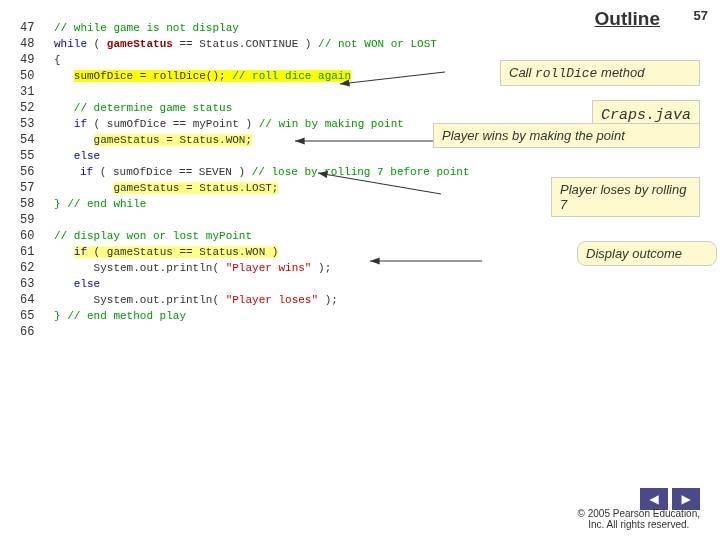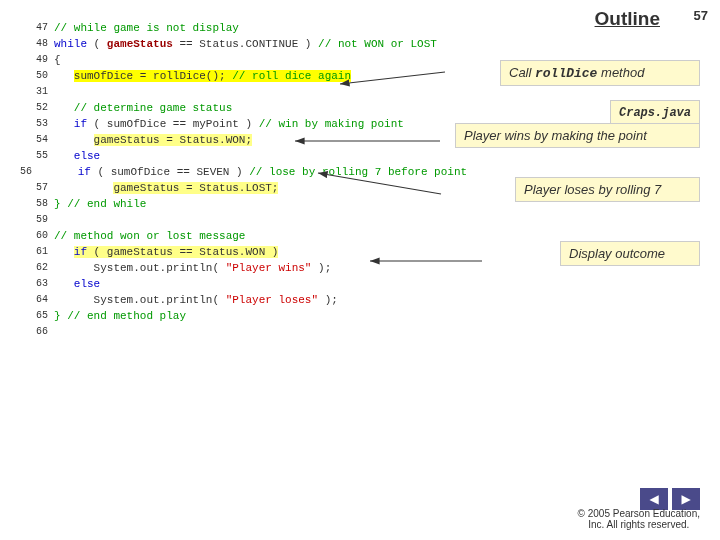--- a/index.html
+++ b/index.html
@@ -52,23 +52,23 @@
     .code-line {
       display: flex;
       align-items: center;
       white-space: pre;
     }
 
     .line-num {
       display: inline-block;
       width: 28px;
       color: #333;
-      text-align: right;
+      text-align: left;
       margin-right: 6px;
-      font-size: 10px;
+      font-size: 12px;
     }
 
     .code-text {
       color: #333;
       font-size: 11px;
     }
 
     .highlight-yellow {
       background: #ffff00;
       color: #333;
@@ -97,39 +97,40 @@
     .callout-rolldice {
       top: 60px;
       right: 20px;
       width: 200px;
     }
 
     .callout-craps {
       top: 100px;
       right: 20px;
       font-style: italic;
-      font-size: 12px;
+      font-size: 15px;
     }
 
     .callout-wins {
       top: 123px;
       right: 20px;
-      width: 245px;
+      width: 267px;
     }
 
     .callout-loses {
       top: 177px;
       right: 20px;
-      width: 185px;
+      width: 149px;
     }
 
     .callout-display {
       top: 241px;
-      right: 20px;
+      right: 3px;
       width: 140px;
+      border-radius: 9px;
     }
 
     
     .arrow-overlay {
       position: absolute;
       top: 0;
       left: 0;
       width: 720px;
       height: 540px;
       pointer-events: none;
@@ -160,21 +161,21 @@
       position: absolute;
       bottom: 10px;
       right: 20px;
       font-size: 10px;
       color: #333;
       text-align: center;
     }
 
     .inline-code {
       font-family: 'Courier New', monospace;
-      font-weight: bold;
+      font-weight: normal;
       margin-top: 44px;
     }
   </style>
 </head>
 <body>
 
 <div class="slide-container">
 
   <div class="slide-number">57</div>
 
@@ -242,21 +243,21 @@
       <span class="code-text comment">} // end while</span>
     </div>
 
     <div class="code-line">
       <span class="line-num">59</span>
       <span class="code-text"> </span>
     </div>
 
     <div class="code-line">
       <span class="line-num">60</span>
-      <span class="code-text comment">// method won or lost message</span>
+      <span class="code-text comment">// display won or lost myPoint</span>
     </div>
 
     <div class="code-line">
       <span class="line-num">61</span>
       <span class="code-text">   <span class="highlight-yellow2"><span class="kw-blue">if</span> ( gameStatus == Status.WON )</span></span>
     </div>
 
     <div class="code-line">
       <span class="line-num">62</span>
       <span class="code-text">      System.out.println( <span class="str-red">"Player wins"</span> );</span>

